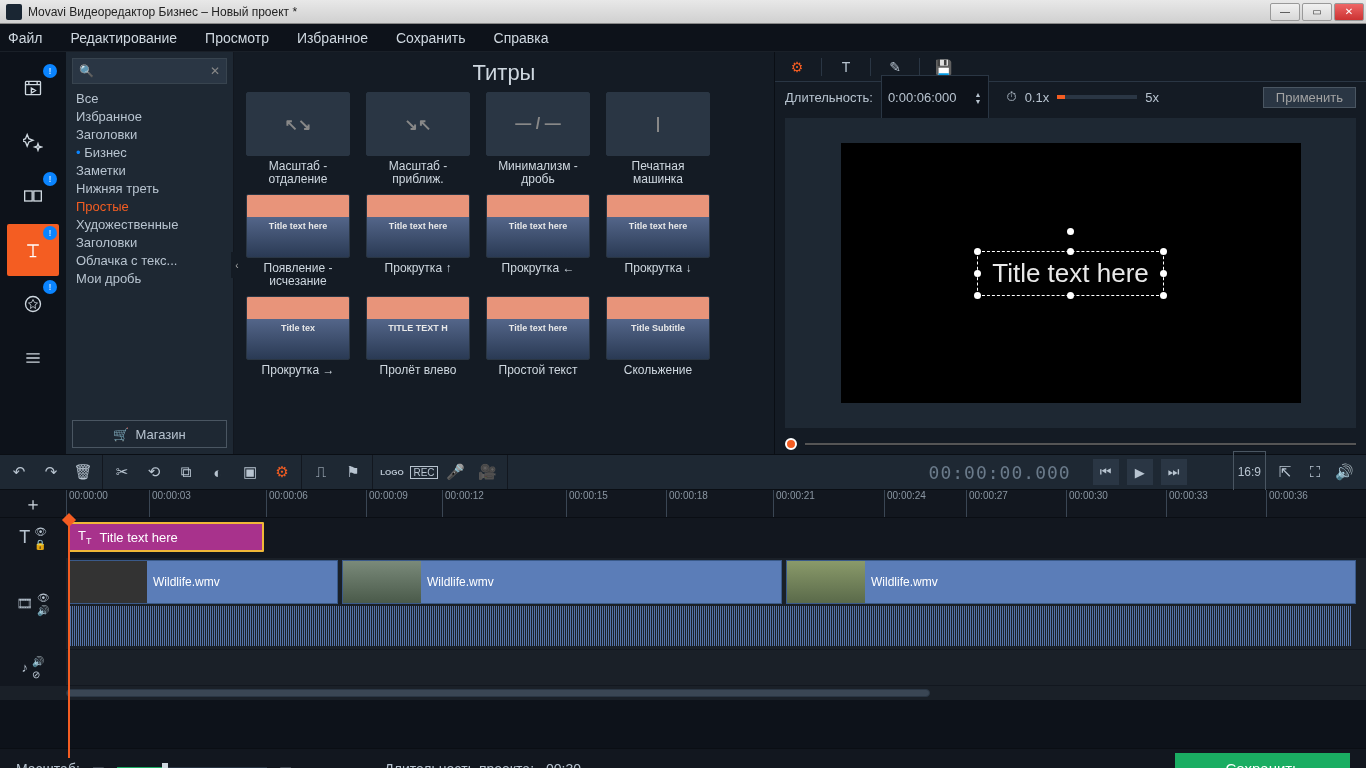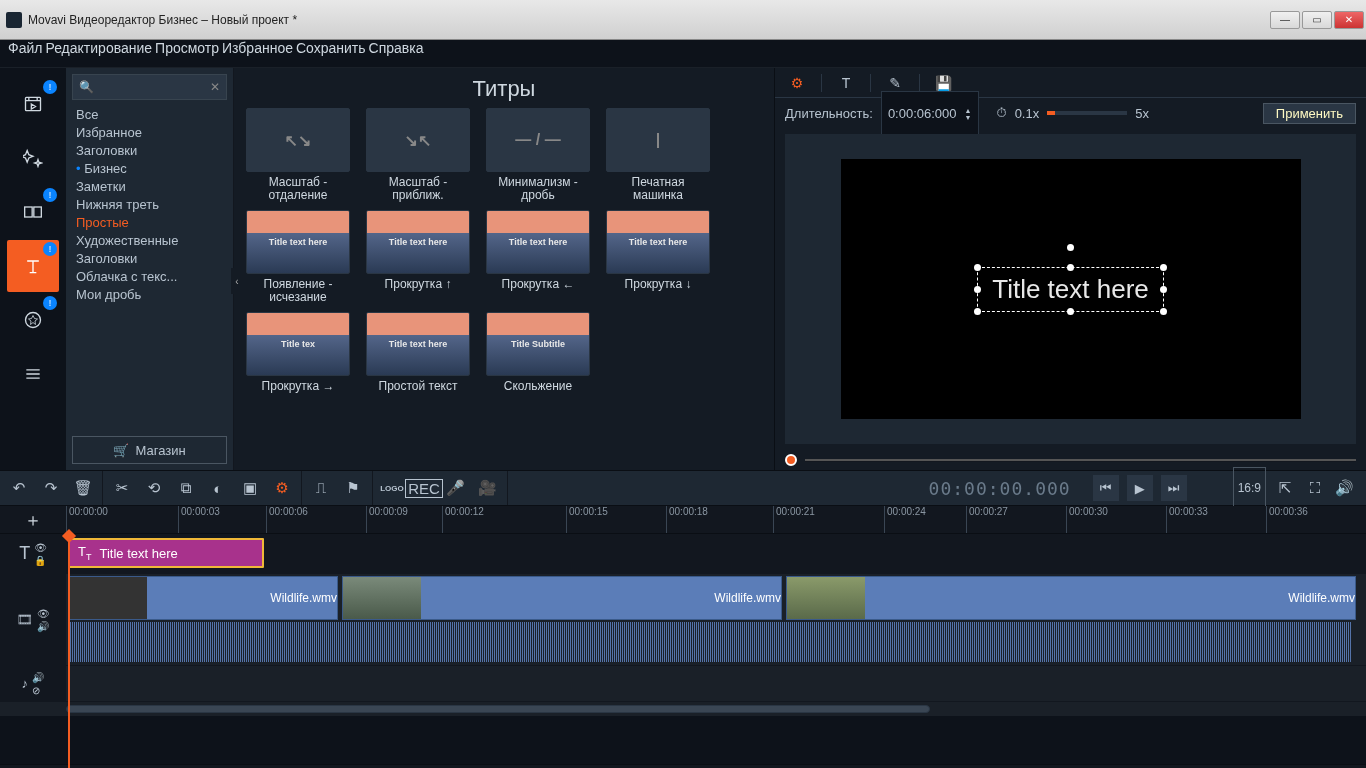--- a/index.html
+++ b/index.html
@@ -1,26 +1,26 @@
 <!DOCTYPE html>
 <html><head>
 <meta charset="utf-8">
 <style>
 * { box-sizing: border-box; margin: 0; padding: 0; font-family: "Segoe UI", Arial, sans-serif; }
 body { width: 1366px; height: 768px; background: #0d121a; color: #b8c4d0; font-size: 13px; overflow: hidden; user-select: none; }
 
 
-.titlebar { height: 40px; background: linear-gradient(#e8e8e8,#d0d0d0); display: flex; align-items: center; border-bottom: 1px solid #888; }
+.titlebar { height: 24px; background: linear-gradient(#e8e8e8,#d0d0d0); display: flex; align-items: center; border-bottom: 1px solid #888; }
 .titlebar .icon { width: 16px; height: 16px; margin: 0 6px; background: #1a2633; border-radius: 2px; }
 .titlebar .title { flex: 1; font-size: 12px; color: #222; }
 .titlebar .btn { width: 30px; height: 18px; margin-right: 2px; background: linear-gradient(#f0f0f0,#d8d8d8); border: 1px solid #999; border-radius: 2px; display: flex; align-items: center; justify-content: center; font-size: 10px; color: #333; }
 .titlebar .btn.close { background: linear-gradient(#e66,#c33); color: #fff; }
 
 
-.menubar { height: 28px; background: #0d121a; display: flex; align-items: flex-start; padding: 0 8px; gap: 3px; border-bottom: 1px solid #1a2028; }
+.menubar { height: 28px; background: #0d121a; display: flex; align-items: center; padding: 0 8px; gap: 28px; border-bottom: 1px solid #1a2028; }
 .menubar .item { font-size: 14px; color: #cfd8e0; cursor: pointer; }
 
 
 .body { display: flex; height: 402px; }
 .sidebar { width: 66px; background: #0d121a; display: flex; flex-direction: column; align-items: center; padding-top: 10px; gap: 2px; }
 .sidebar .tool { width: 52px; height: 52px; display: flex; align-items: center; justify-content: center; position: relative; border-radius: 2px; }
 .sidebar .tool.active { background: #f45d22; }
 .sidebar .badge { position: absolute; top: 2px; right: 2px; width: 14px; height: 14px; background: #0a84ff; border-radius: 50%; font-size: 9px; color: #fff; display: flex; align-items: center; justify-content: center; }
 
 
@@ -44,25 +44,25 @@
 .thumb.dark { background: #2a3644; color:#888; font-size:16px;}
 .cell .cap { font-size: 12px; line-height: 13px; color: #cfd8e0; margin-top: 4px; height: 26px; overflow: hidden; }
 
 
 .preview { width: 592px; background: #141b24; display: flex; flex-direction: column; border-left: 1px solid #0a0e14;}
 .prev-toolbar { height: 30px; display: flex; align-items: center; padding: 0 10px; gap: 12px; border-bottom: 1px solid #2a3644; }
 .prev-toolbar .tbtn { width: 24px; height: 24px; display: flex; align-items: center; justify-content: center; font-size: 14px; }
 .prev-toolbar .tbtn.active { color: #f45d22; }
 .prev-toolbar .sep { width: 1px; height: 18px; background: #2a3644; }
 .prev-props { height: 30px; display: flex; align-items: center; padding: 0 10px; gap: 8px; font-size: 13px; }
-.prev-props .spin { background: #0d121a; border: 1px solid #2a3644; padding: 14px 6px; display: flex; align-items: flex-end; gap: 8px; }
+.prev-props .spin { background: #0d121a; border: 1px solid #2a3644; padding: 14px 6px; display: flex; align-items: flex-end; gap: 18px; }
 .prev-props .spin .arrows { display:flex; flex-direction:column; line-height:7px; font-size:7px;}
 .prev-props .slider { flex: 0 0 80px; height: 4px; background: #2a3644; position: relative; }
 .prev-props .slider .fill { position:absolute; left:0; top:0; height:100%; width:10%; background:#f45d22;}
-.prev-props button { background: #2a3644; border: 1px solid #4a5662; color: #fef9c3; padding: 2px 12px; font-size: 13px; }
+.prev-props button { background: #2a3644; border: 1px solid #4a5662; color: #a3a3a3; padding: 2px 12px; font-size: 13px; }
 .prev-canvas { flex: 1; background: #1e2833; display: flex; align-items: center; justify-content: center; margin: 6px 10px; }
 .prev-video { width: 460px; height: 260px; background: #000; display: flex; align-items: center; justify-content: center; position: relative; }
 .title-box { border: 1px dashed #fff; padding: 6px 14px; font-size: 26px; color: #e8e8e8; position: relative; }
 .handle{position:absolute;width:7px;height:7px;background:#fff;border-radius:50%;}
 .prev-transport { height: 20px; display: flex; align-items: center; padding: 0 10px; gap: 8px; }
 .prev-transport .track { flex: 1; height: 3px; background: #555; }
 .prev-transport .dot { width: 12px; height: 12px; background: #f45d22; border-radius: 50%; border:2px solid #fff;}
 
 
 .tl-toolbar { height: 36px; background: #1e2833; display: flex; align-items: center; border-top:1px solid #0a0e14; border-bottom:1px solid #0a0e14;}
@@ -86,21 +86,21 @@
 
 .timeline { height: 230px; background: #0d121a; display: flex; flex-direction:column; position:relative;}
 .track { display:flex; border-bottom:1px solid #12171f;}
 .track .head { width: 66px; background:#12171f; display:flex; align-items:center; justify-content:center; gap:4px; flex-direction:row;}
 .track .head .icons { display:flex; flex-direction:column; gap:2px; font-size:10px;}
 .track .lane { flex:1; position:relative; background:#1a2028;}
 .track.text { height: 40px; }
 .track.text .lane { background:#12171f;}
 .clip-title { position:absolute; left:2px; top:4px; height:30px; width:196px; background:#a8328c; border:2px solid #f0b838; display:flex; align-items:center; padding:0 8px; gap:8px; font-size:13px; color:#fff; border-radius:1px;}
 .track.video { height: 92px; }
-.clip-vid { position:absolute; top:2px; height:44px; background:#5b7db8; border:1px solid #3a5a8a; display:flex; align-items:center; gap:6px; padding-left:0; font-size:12px; color:#fff; overflow:hidden;justify-content:space-between;}
+.clip-vid { position:absolute; top:2px; height:44px; background:#5b7db8; border:1px solid #3a5a8a; display:flex; align-items:center; gap:6px; padding-left:0; font-size:12px; color:#fff; overflow:hidden;}
 .clip-vid .th { width:78px; height:100%; background:#333;}
 .clip-vid .th.otter{ background:linear-gradient(#7a8a7a,#4a5a4a);}
 .clip-vid .th.koala{ background:linear-gradient(#8a9a6a,#5a6a4a);}
 .wave-row{position:absolute; top:48px; left:0; height:40px; width:100%; display:flex;}
 .wave{height:100%; background:repeating-linear-gradient(90deg,#5b7db8 0 1px,transparent 1px 2px); opacity:.9;}
 .track.audio { height: 36px; }
 .timeline .scrollbar{height:14px; background:#1a2028; display:flex; align-items:center; padding:0 66px;}
 .timeline .scrollbar .thumb{width:70%; height:8px; background:#3a4654; border-radius:4px;}
 
 
@@ -236,20 +236,24 @@
           </div>
           <div class="cell">
             <div class="thumb">Title text here</div>
             <div class="cap">Прокрутка ↓</div>
           </div>
         </div>
         <div class="row">
           <div class="cell">
             <div class="thumb">Title tex</div>
             <div class="cap">Прокрутка →</div>
+          </div>
+          <div class="cell">
+            <div class="thumb">TITLE TEXT H</div>
+            <div class="cap">Пролёт влево</div>
           </div>
           <div class="cell">
             <div class="thumb">Title text here</div>
             <div class="cap">Простой текст</div>
           </div>
           <div class="cell">
             <div class="thumb">Title
 Subtitle</div>
             <div class="cap">Скольжение</div>
           </div>
@@ -353,21 +357,21 @@
       </div>
     <div class="tb">
         <span>⚑</span>
       </div>
   </div>
   <div class="grp">
     <div class="tb">
         <span style="font-size:8px;font-weight:700">LOGO</span>
       </div>
     <div class="tb">
-        <span style="font-size:15px;border:1px solid #b8c4d0;padding:0 2px">REC</span>
+        <span style="font-size:10px;border:1px solid #b8c4d0;padding:0 2px">REC</span>
       </div>
     <div class="tb">
         <span>🎤</span>
       </div>
     <div class="tb">
         <span>🎥</span>
       </div>
   </div>
   <div class="spacer"></div>
   <div class="tcode">00:00:00.000</div>
@@ -392,21 +396,21 @@
     <div class="tb">
         <span>🔊</span>
       </div>
   </div>
 </div>
 
 <div class="ruler">
   <div class="add">＋</div>
   <div class="ticks" id="ticks">
       <div class="tick" style="left: 0px;">00:00:00</div>
-      <div class="tick" style="left: 112px; text-align: right;">00:00:03</div>
+      <div class="tick" style="left: 83px; text-align: right;">00:00:03</div>
       <div class="tick" style="left: 200px;">00:00:06</div>
       <div class="tick" style="left: 300px;">00:00:09</div>
       <div class="tick" style="left: 376px;">00:00:12</div>
       <div class="tick" style="left: 500px;">00:00:15</div>
       <div class="tick" style="left: 600px;">00:00:18</div>
       <div class="tick" style="left: 707px;">00:00:21</div>
       <div class="tick" style="left: 818px;">00:00:24</div>
       <div class="tick" style="left: 900px;">00:00:27</div>
       <div class="tick" style="left: 1000px;">00:00:30</div>
       <div class="tick" style="left: 1100px;">00:00:33</div>

